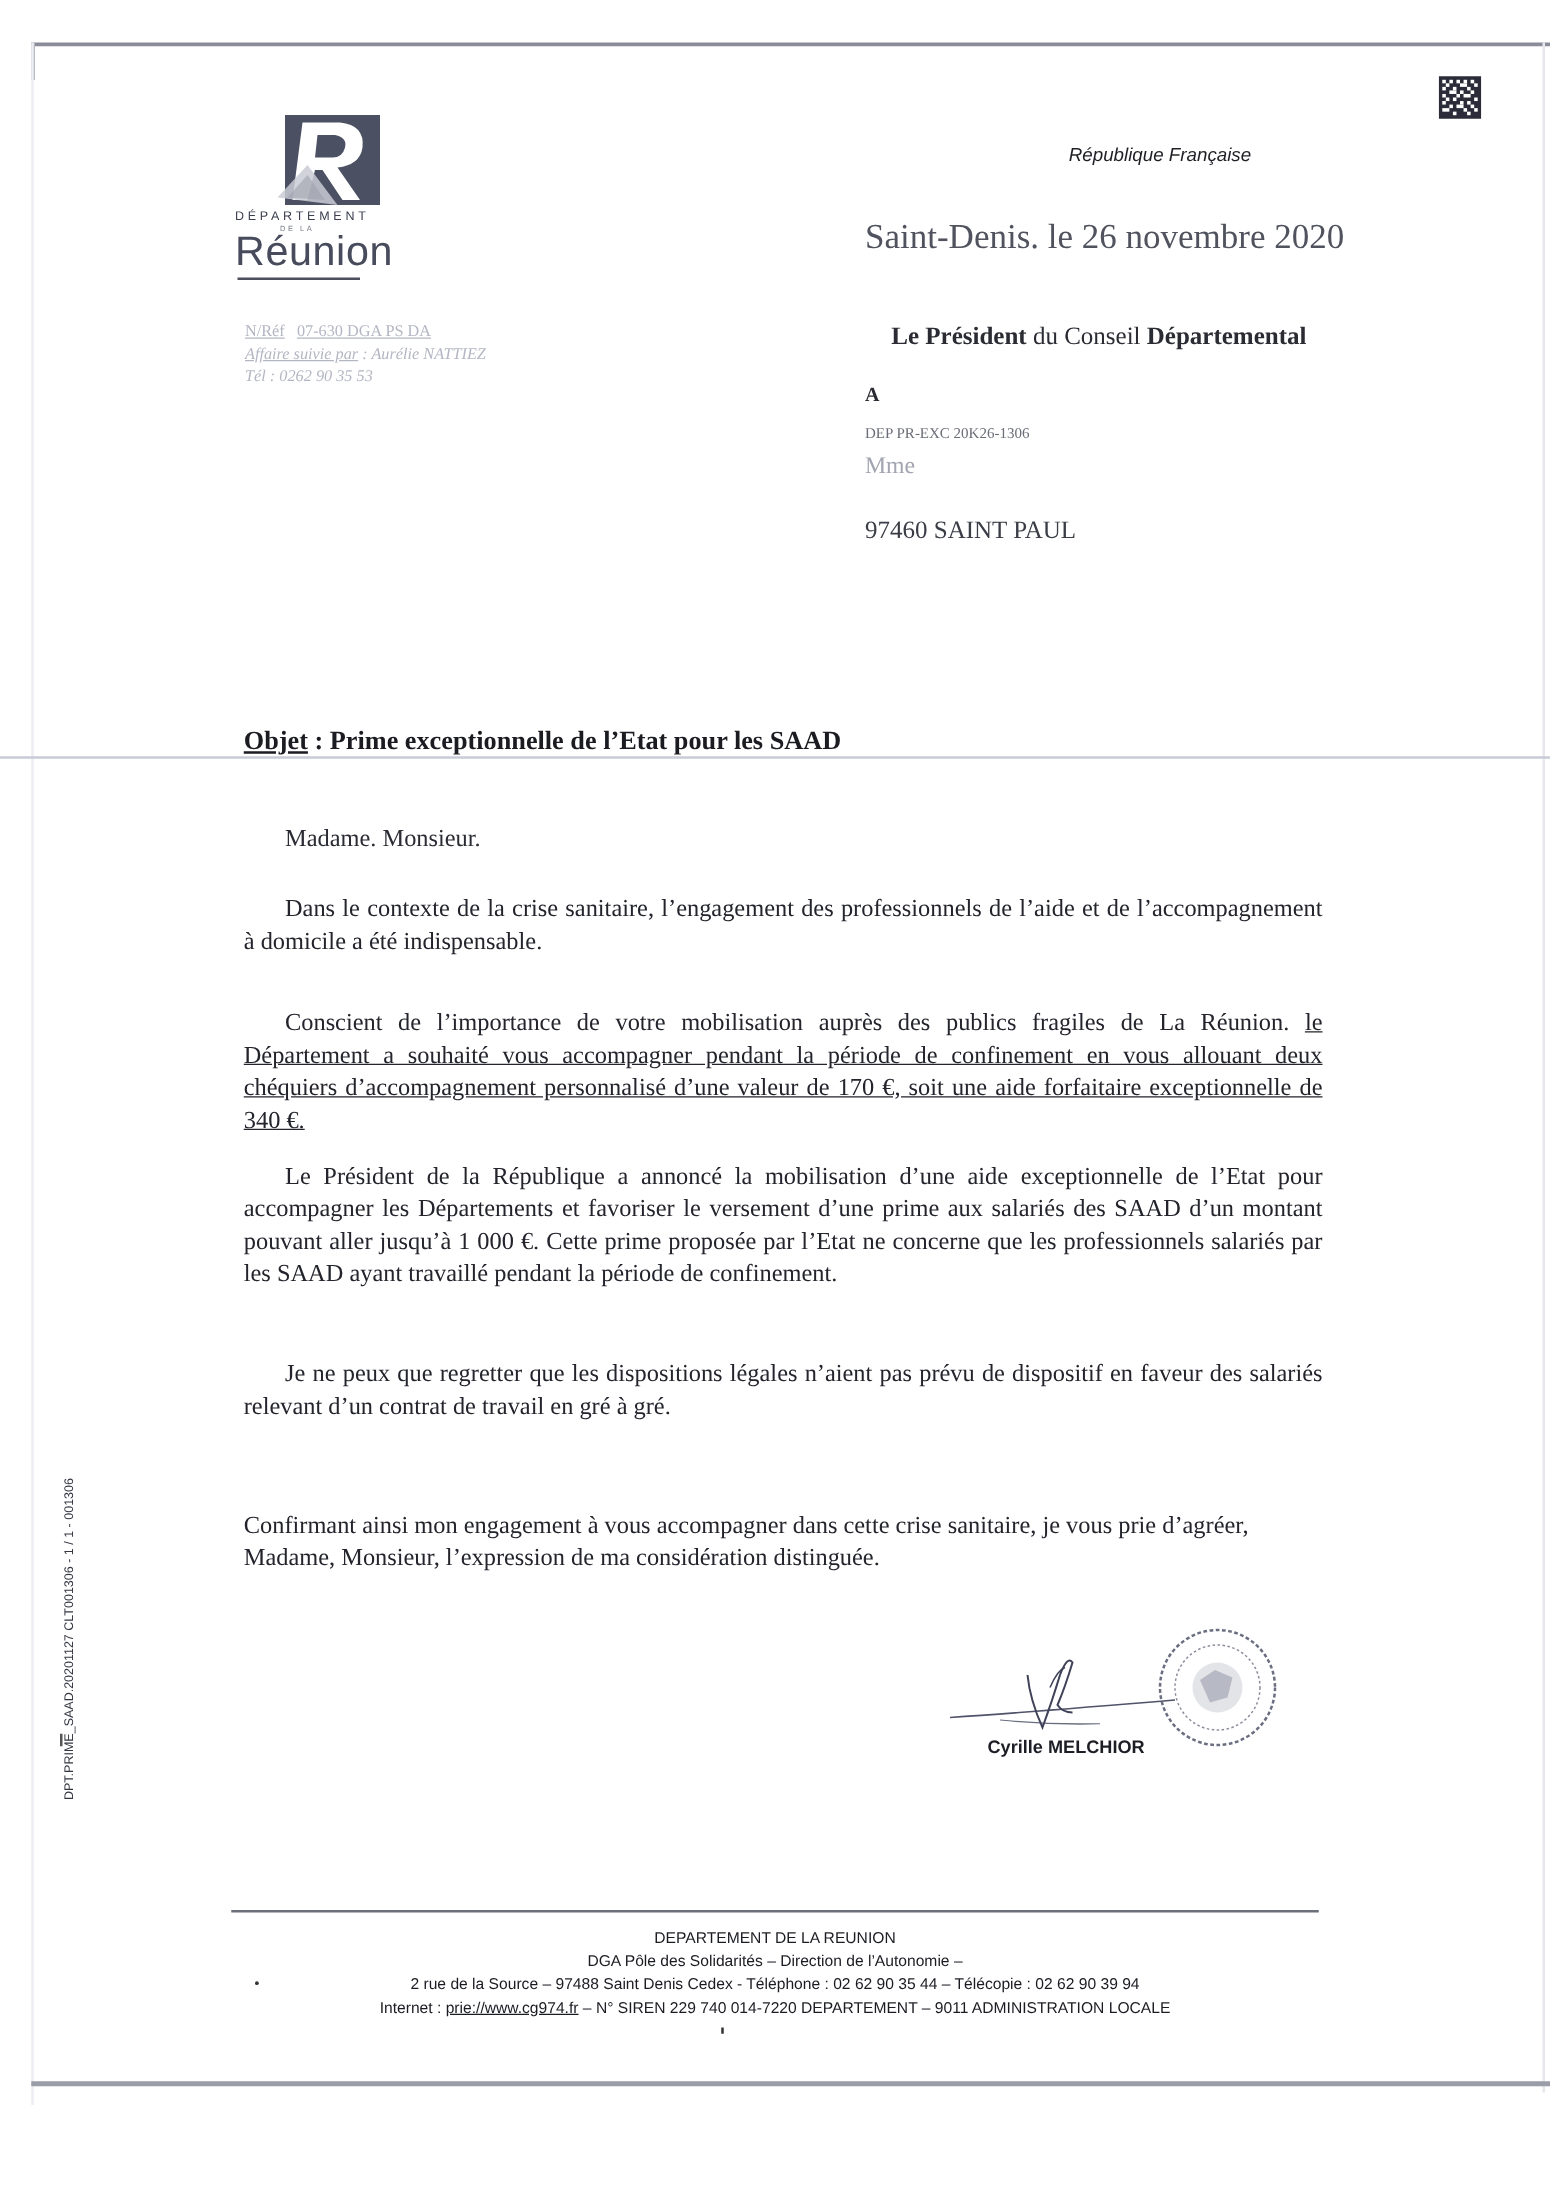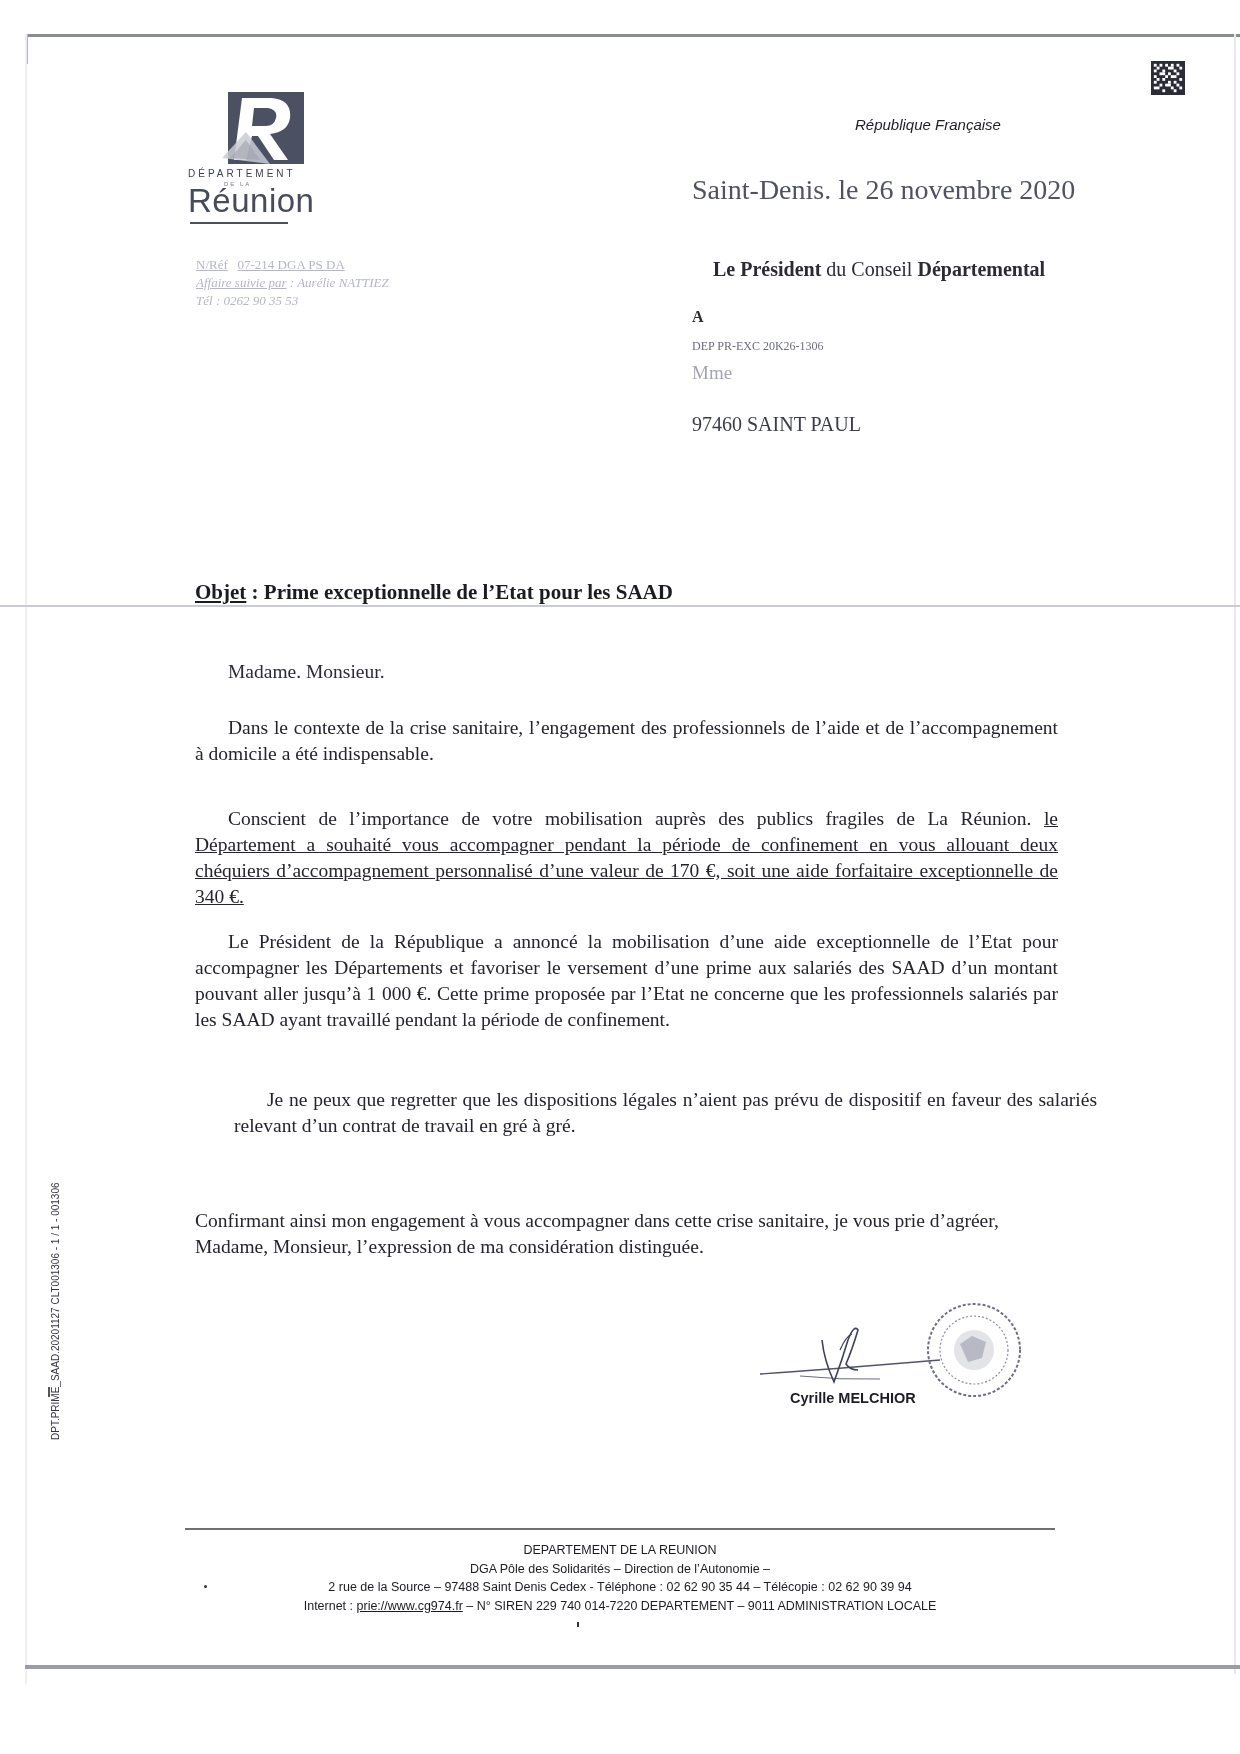--- a/index.html
+++ b/index.html
@@ -42,21 +42,21 @@
   .objet { left:195px; top:580px; font-size:21px; font-weight:bold; color:#1b1b22; }
   .objet .lab { text-decoration:underline; }
 
   .salutation { left:228px; top:661px; font-size:19.5px; color:#2a2b33; }
   .para { left:195px; width:863px; font-size:19.5px; line-height:26px; color:#23242c;
           text-align:justify; text-indent:33px; }
   .para .ul { text-decoration:underline; }
   .p1 { top:715px; }
   .p2 { top:806px; }
   .p3 { top:929px; }
-  .p4 { top:1087px;margin-left:39px; }
+  .p4 { top:1087px; }
   .closing { left:195px; top:1192px; width:880px; font-size:19.5px; line-height:26px;
              color:#23242c;margin-top:16px; }
 
   .signature { left:760px; top:1300px; width:190px; height:110px; }
   .seal { left:924px; top:1300px; width:100px; height:100px; }
   .signer { left:790px; top:1390px; font-family:"Liberation Sans", sans-serif;
             font-weight:bold; font-size:14.5px; color:#1d1e25; }
 
   .footer-rule { left:185px; top:1528px; width:870px; height:2px; background:#6d707b; }
   .footer { left:185px; top:1541px; width:870px; text-align:center;
@@ -126,21 +126,21 @@
   <path d="M18 70 L34 52 L48 72 Z" fill="#9ea1ad" opacity="0.6"></path>
 </svg>
 <div class="abs logo-dept">DÉPARTEMENT</div>
 <div class="abs logo-dela">DE LA</div>
 <div class="abs logo-name">Réunion</div>
 <div class="abs logo-underline"></div>
 
 <div class="abs ref-block">
   <div>
     <span class="u">N/Réf</span>
-    &nbsp;&nbsp;<span class="u">07-214 DGA PS DA</span>
+    &nbsp;&nbsp;<span class="u">07-630 DGA PS DA</span>
   </div>
   <div class="i">
     <span class="u">Affaire suivie par</span> :
     <span>Aurélie NATTIEZ</span>
   </div>
   <div class="i">
     <span>Tél</span> :
     <span>0262 90 35 53</span>
   </div>
 </div>

